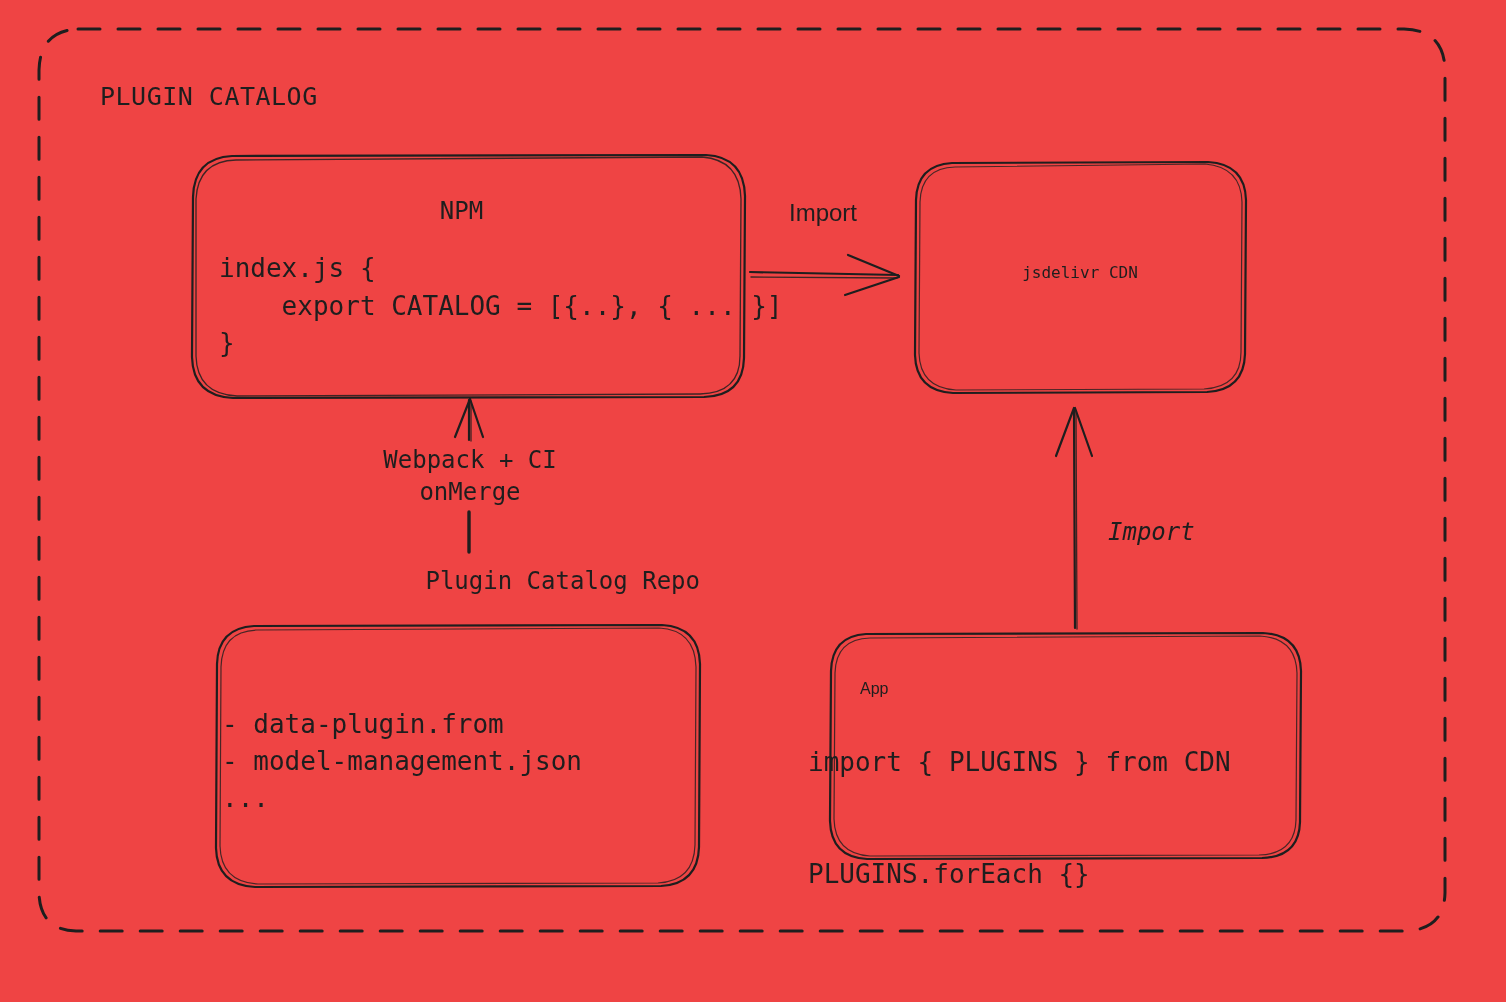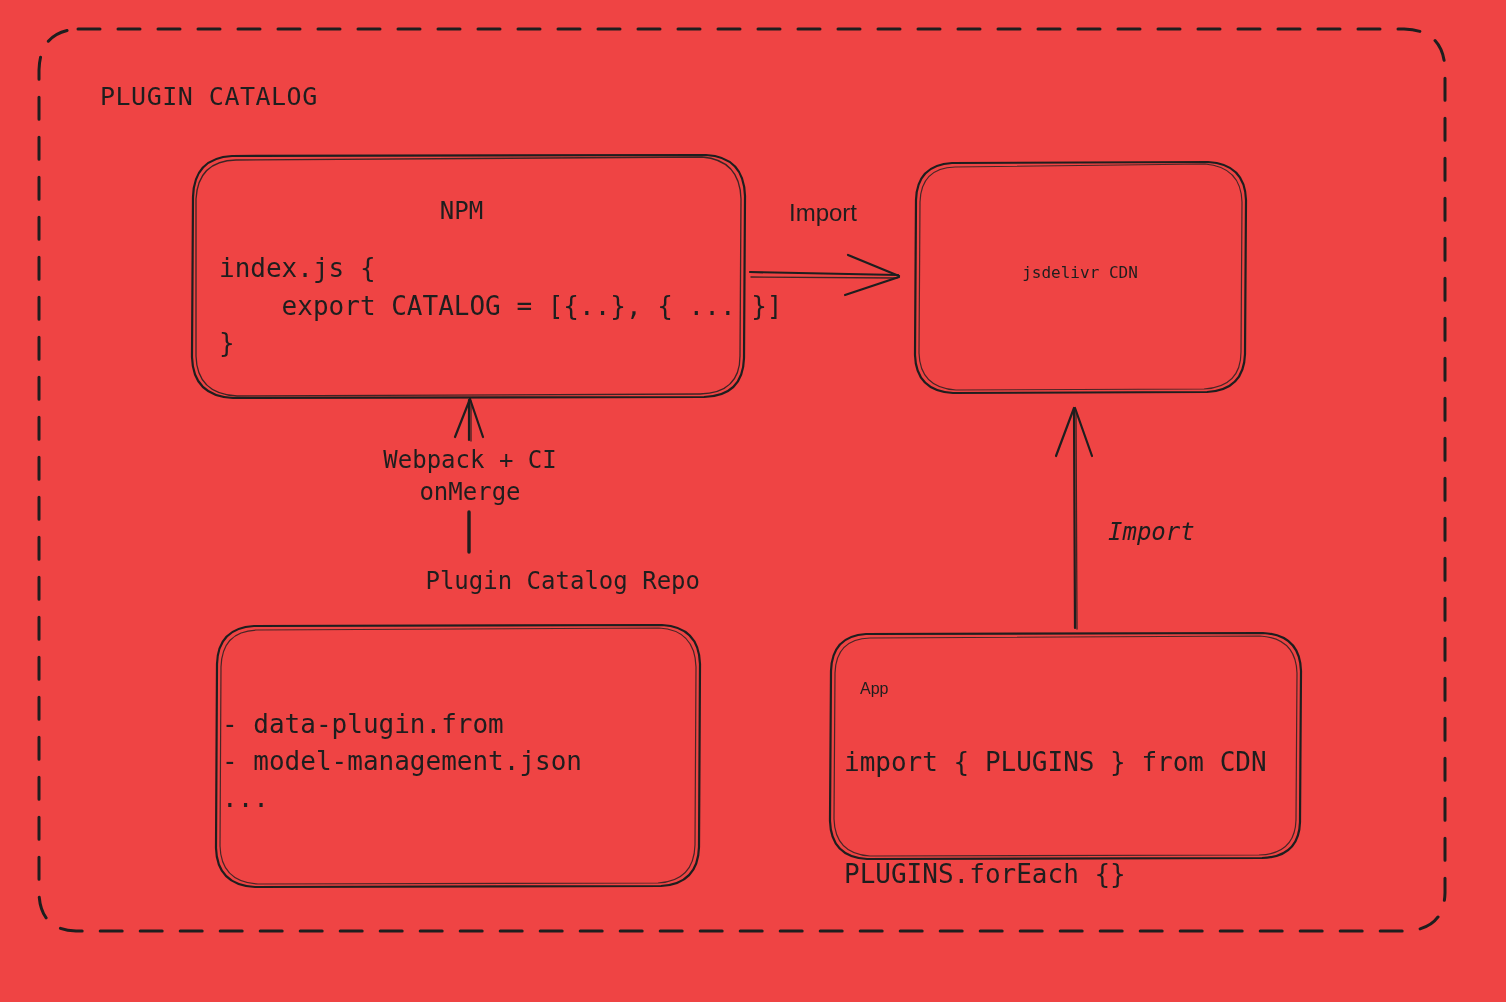--- a/index.html
+++ b/index.html
@@ -74,21 +74,21 @@
   #import-label {
     left: 1108px; top: 517px;
     font-size: 24px;
     font-style: italic;
   }
   #app-title {
     left: 860px; top: 678px;
     font-size: 16px;
   }
   #app-code {
-    left: 844px; top: 735px;
+    left: 808px; top: 735px;
     font-size: 26px; line-height: 2.15;
   }
 </style>
 </head>
 <body>
 
 <div id="canvas">
 
   <svg id="sketch-layer" viewBox="0 0 1506 1002" xmlns="http://www.w3.org/2000/svg">
 

